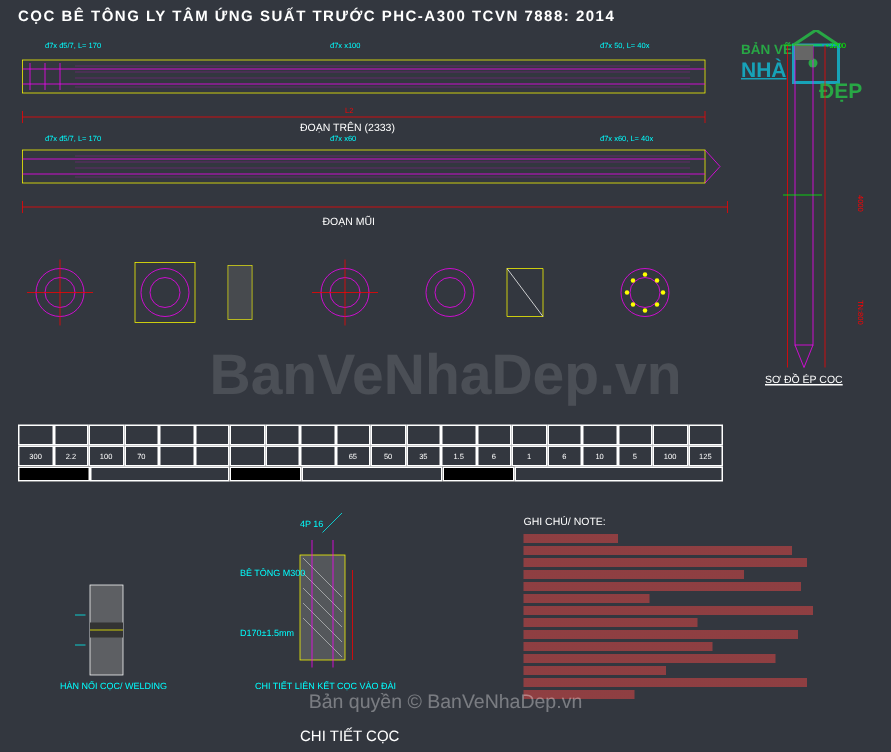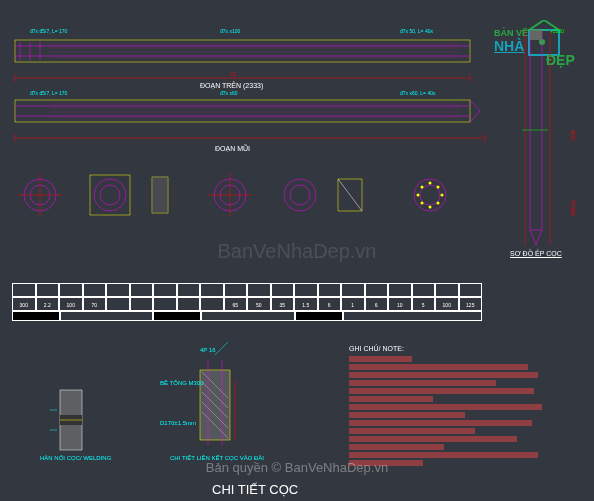--- a/index.html
+++ b/index.html
@@ -4,44 +4,45 @@
 <style>
 * { margin:0; padding:0; box-sizing:border-box; }
 body { background:#33373f; width:594px; height:501px; font-family:Arial,sans-serif; position:relative; overflow:hidden; }
 .canvas { position:absolute; inset:0; }
 .title { color:#fff; font-size:10px; font-weight:bold; position:absolute; top:6px; left:12px; letter-spacing:1px; }
 .logo { position:absolute; top:20px; right:20px; width:80px; height:50px; }
 .logo-text { font-size:9px; font-weight:bold; }
 .logo-ban { color:#28a745; }
 .logo-nha { color:#17a2b8; font-size:14px;text-decoration:underline; }
 .logo-dep { color:#28a745; font-size:14px; }
-.watermark { position:absolute; top:50%; left:50%; transform:translate(-50%,-50%); color:rgba(255,255,255,0.12); font-size:20px; font-weight:normal; pointer-events:none; z-index:5; }
+.watermark { position:absolute; top:50%; left:50%; transform:translate(-50%,-50%); color:rgba(255,255,255,0.12); font-size:38px; font-weight:bold; pointer-events:none; z-index:5; }
 .copyright { position:absolute; bottom:26px; left:50%; transform:translateX(-50%); color:rgba(255,255,255,0.35); font-size:13px; z-index:5; }
 .section-label { color:#fff; font-size:7px; position:absolute; }
 .tiny-label { color:#0ff; font-size:5px; position:absolute; }
 .yellow-line { stroke:#ff0; stroke-width:0.5; fill:none; }
 .magenta-line { stroke:#f0f; stroke-width:0.5; fill:none; }
 .cyan-line { stroke:#0ff; stroke-width:0.5; fill:none; }
 .red-line { stroke:#f00; stroke-width:0.5; fill:none; }
 .white-line { stroke:#fff; stroke-width:0.5; fill:none; }
 .green-line { stroke:#0f0; stroke-width:0.5; fill:none; }
 .gray-fill { fill:#888; }
 .table { position:absolute; top:283px; left:12px; width:470px; }
 .table-row { display:flex; height:14px; }
 .table-cell { border:0.5px solid #fff; flex:1; color:#fff; font-size:5px; text-align:center; line-height:14px; overflow:hidden; }
 .notes { position:absolute; top:345px; right:35px; width:210px; }
 .note-line { height:6px; margin-bottom:2px; background:linear-gradient(90deg,#c44 0%,#c44 100%); opacity:0.6; }
 .note-title { color:#fff; font-size:7px; margin-bottom:4px; }
-.bottom-title { position:absolute; bottom:4px; left:212px; color:#fff; font-size:13px; }
+.bottom-title { position:absolute; bottom:4px; left:200px; color:#fff; font-size:10px; }
 .detail-label { color:#0ff; font-size:6px; position:absolute; }
 </style>
 </head>
 <body>
 
 <div class="canvas">
+ <div class="title">CỌC BÊ TÔNG LY TÂM ỨNG SUẤT TRƯỚC PHC-A300 TCVN 7888: 2014</div>
 
  <div class="logo">
   <svg width="80" height="50" viewBox="0 0 80 50">
    <rect x="35" y="10" width="30" height="25" fill="none" stroke="#17a2b8" stroke-width="2"></rect>
    <path d="M35 10 L50 0 L65 10" fill="none" stroke="#28a745" stroke-width="2"></path>
    <circle cx="48" cy="22" r="3" fill="#28a745"></circle>
   </svg>
   <div style="position:absolute;top:8px;left:0" class="logo-text logo-ban">BẢN VẼ</div>
   <div style="position:absolute;top:18px;left:0" class="logo-text logo-nha">NHÀ</div>
   <div style="position:absolute;top:32px;left:52px" class="logo-text logo-dep">ĐẸP</div>

